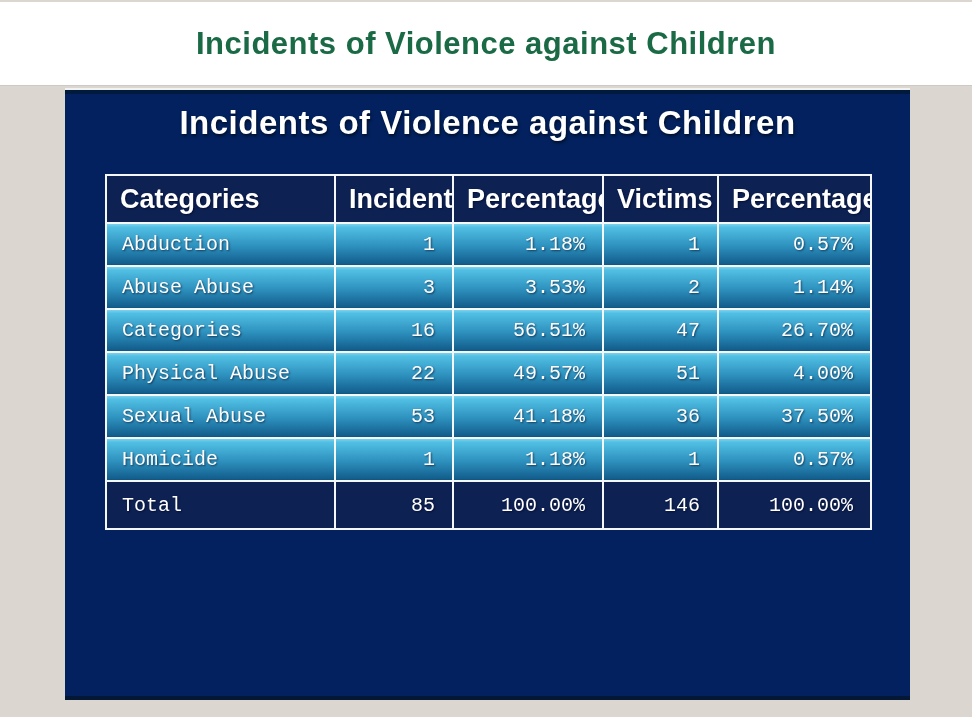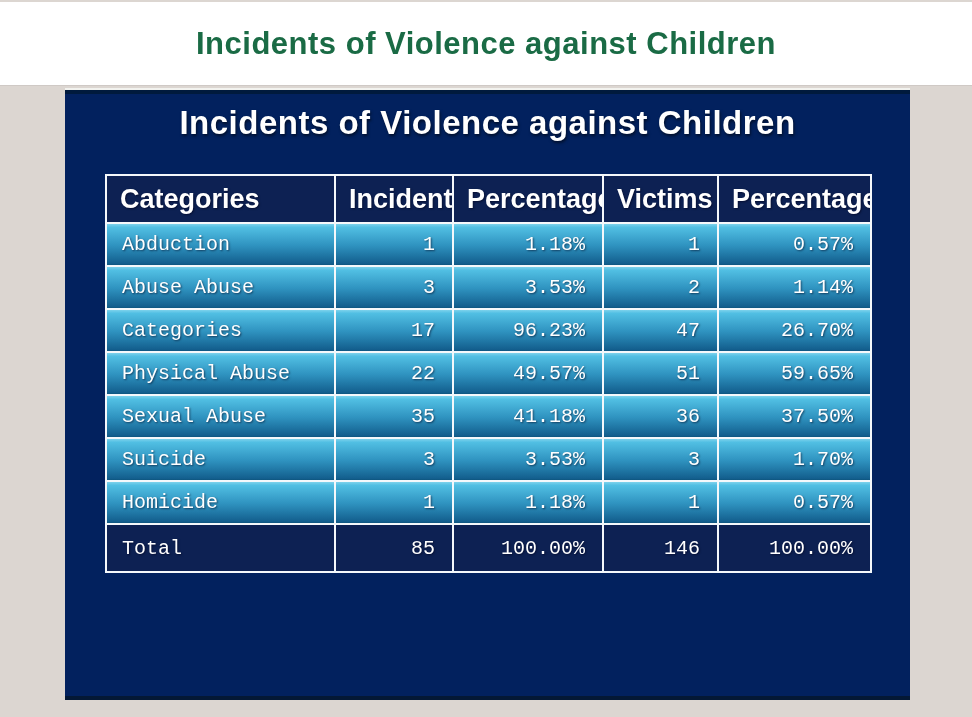--- a/index.html
+++ b/index.html
@@ -100,45 +100,38 @@
         </tr>
         <tr>
           <td class="cat">Abuse Abuse</td>
           <td class="num">3</td>
           <td class="num">3.53%</td>
           <td class="num">2</td>
           <td class="num">1.14%</td>
         </tr>
         <tr>
           <td class="cat">Categories</td>
-          <td class="num">17</td>
-          <td class="num">96.23%</td>
+          <td class="num">16</td>
+          <td class="num">56.51%</td>
           <td class="num">47</td>
           <td class="num">26.70%</td>
         </tr>
         <tr>
           <td class="cat">Physical Abuse</td>
           <td class="num">22</td>
           <td class="num">49.57%</td>
           <td class="num">51</td>
-          <td class="num">59.65%</td>
+          <td class="num">4.00%</td>
         </tr>
         <tr>
           <td class="cat">Sexual Abuse</td>
-          <td class="num">35</td>
+          <td class="num">53</td>
           <td class="num">41.18%</td>
           <td class="num">36</td>
           <td class="num">37.50%</td>
-        </tr>
-        <tr>
-          <td class="cat">Suicide</td>
-          <td class="num">3</td>
-          <td class="num">3.53%</td>
-          <td class="num">3</td>
-          <td class="num">1.70%</td>
         </tr>
         <tr>
           <td class="cat">Homicide</td>
           <td class="num">1</td>
           <td class="num">1.18%</td>
           <td class="num">1</td>
           <td class="num">0.57%</td>
         </tr>
         <tr class="total-row">
           <td class="cat">Total</td>

